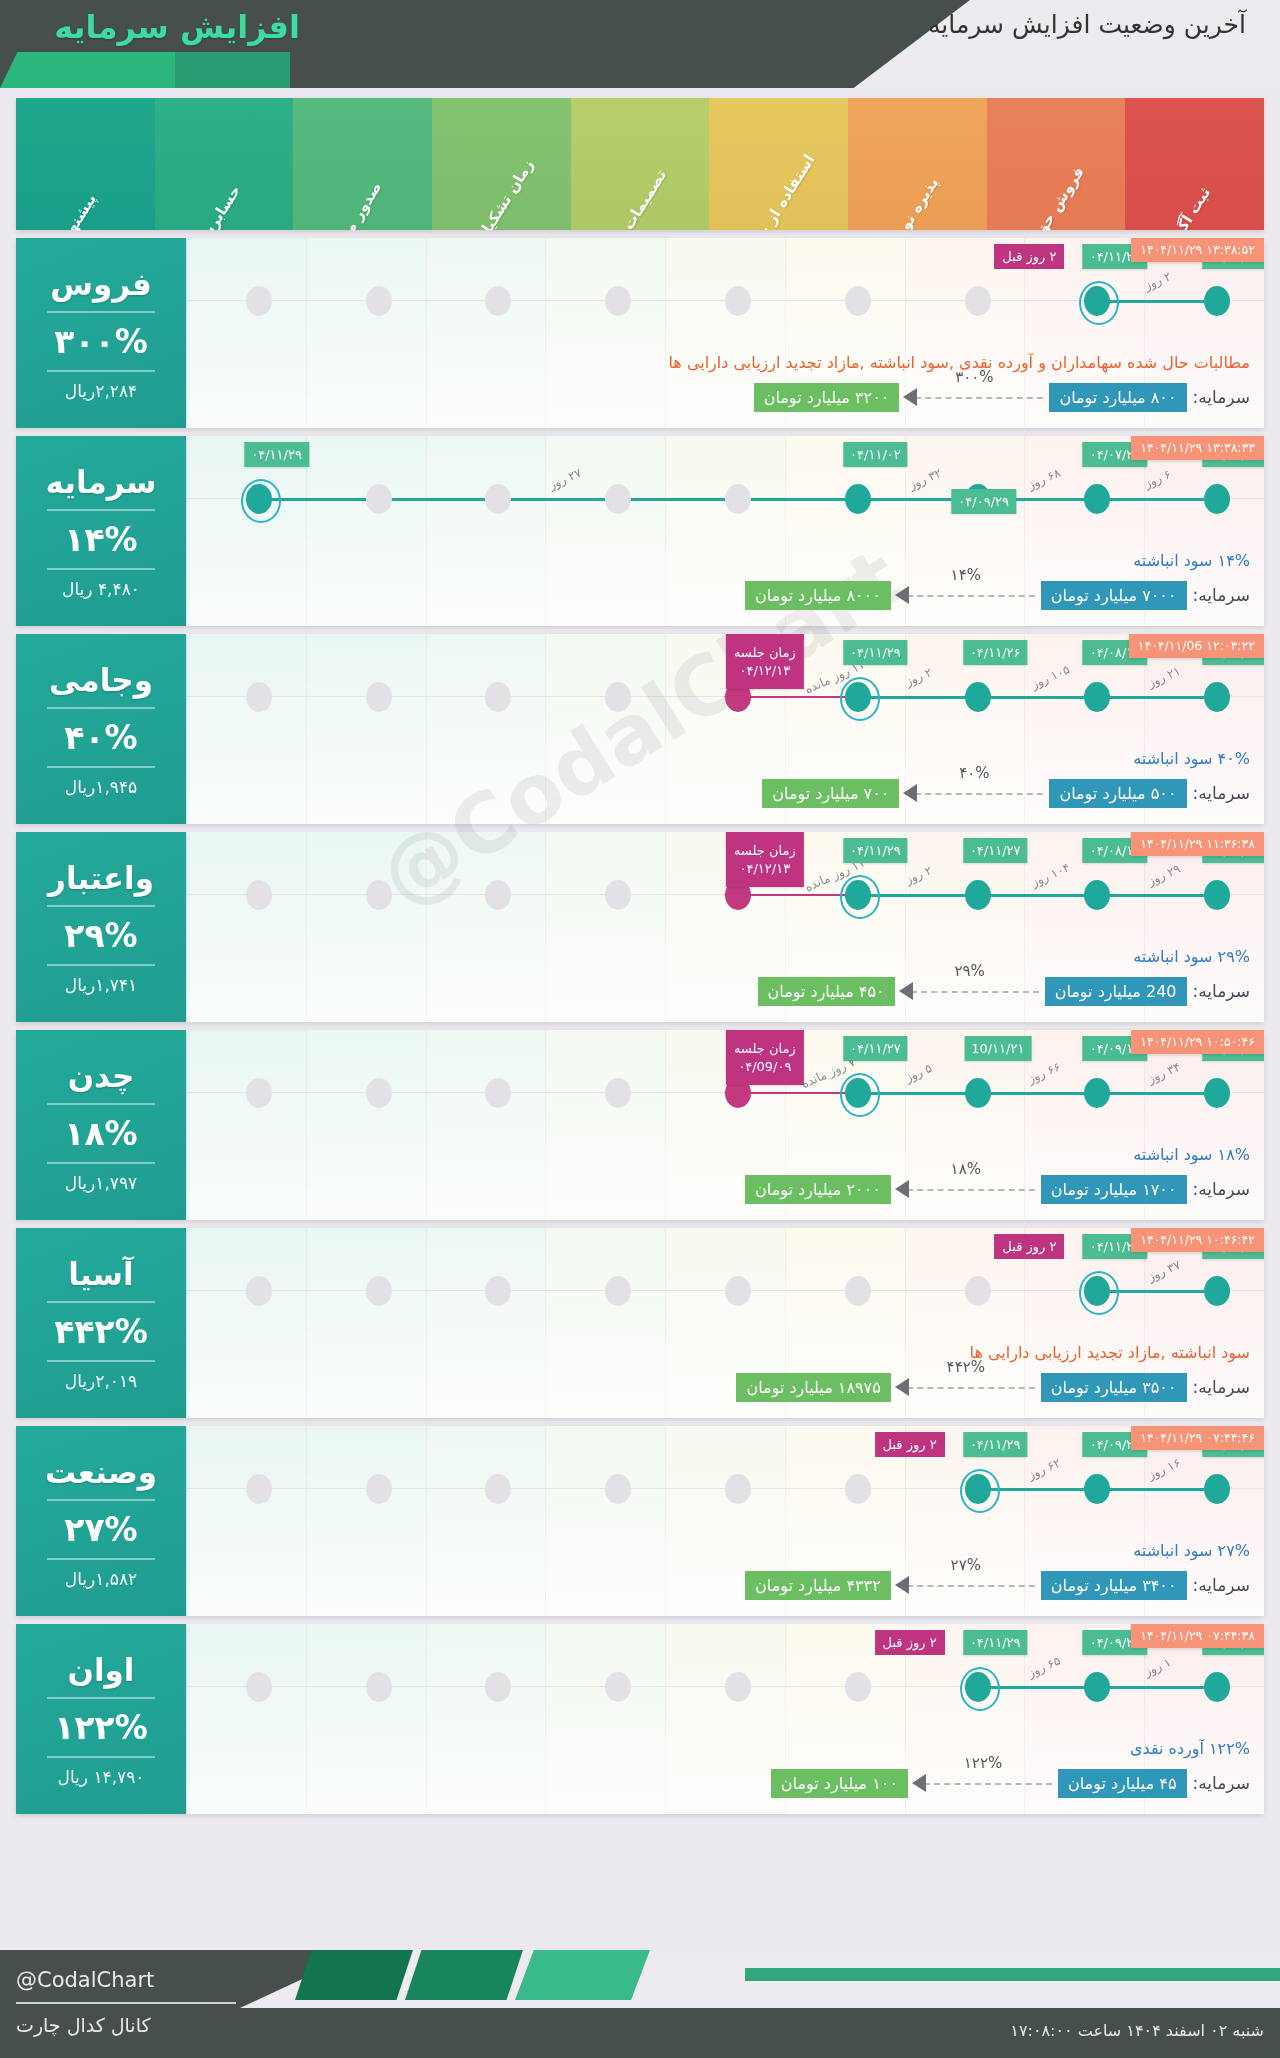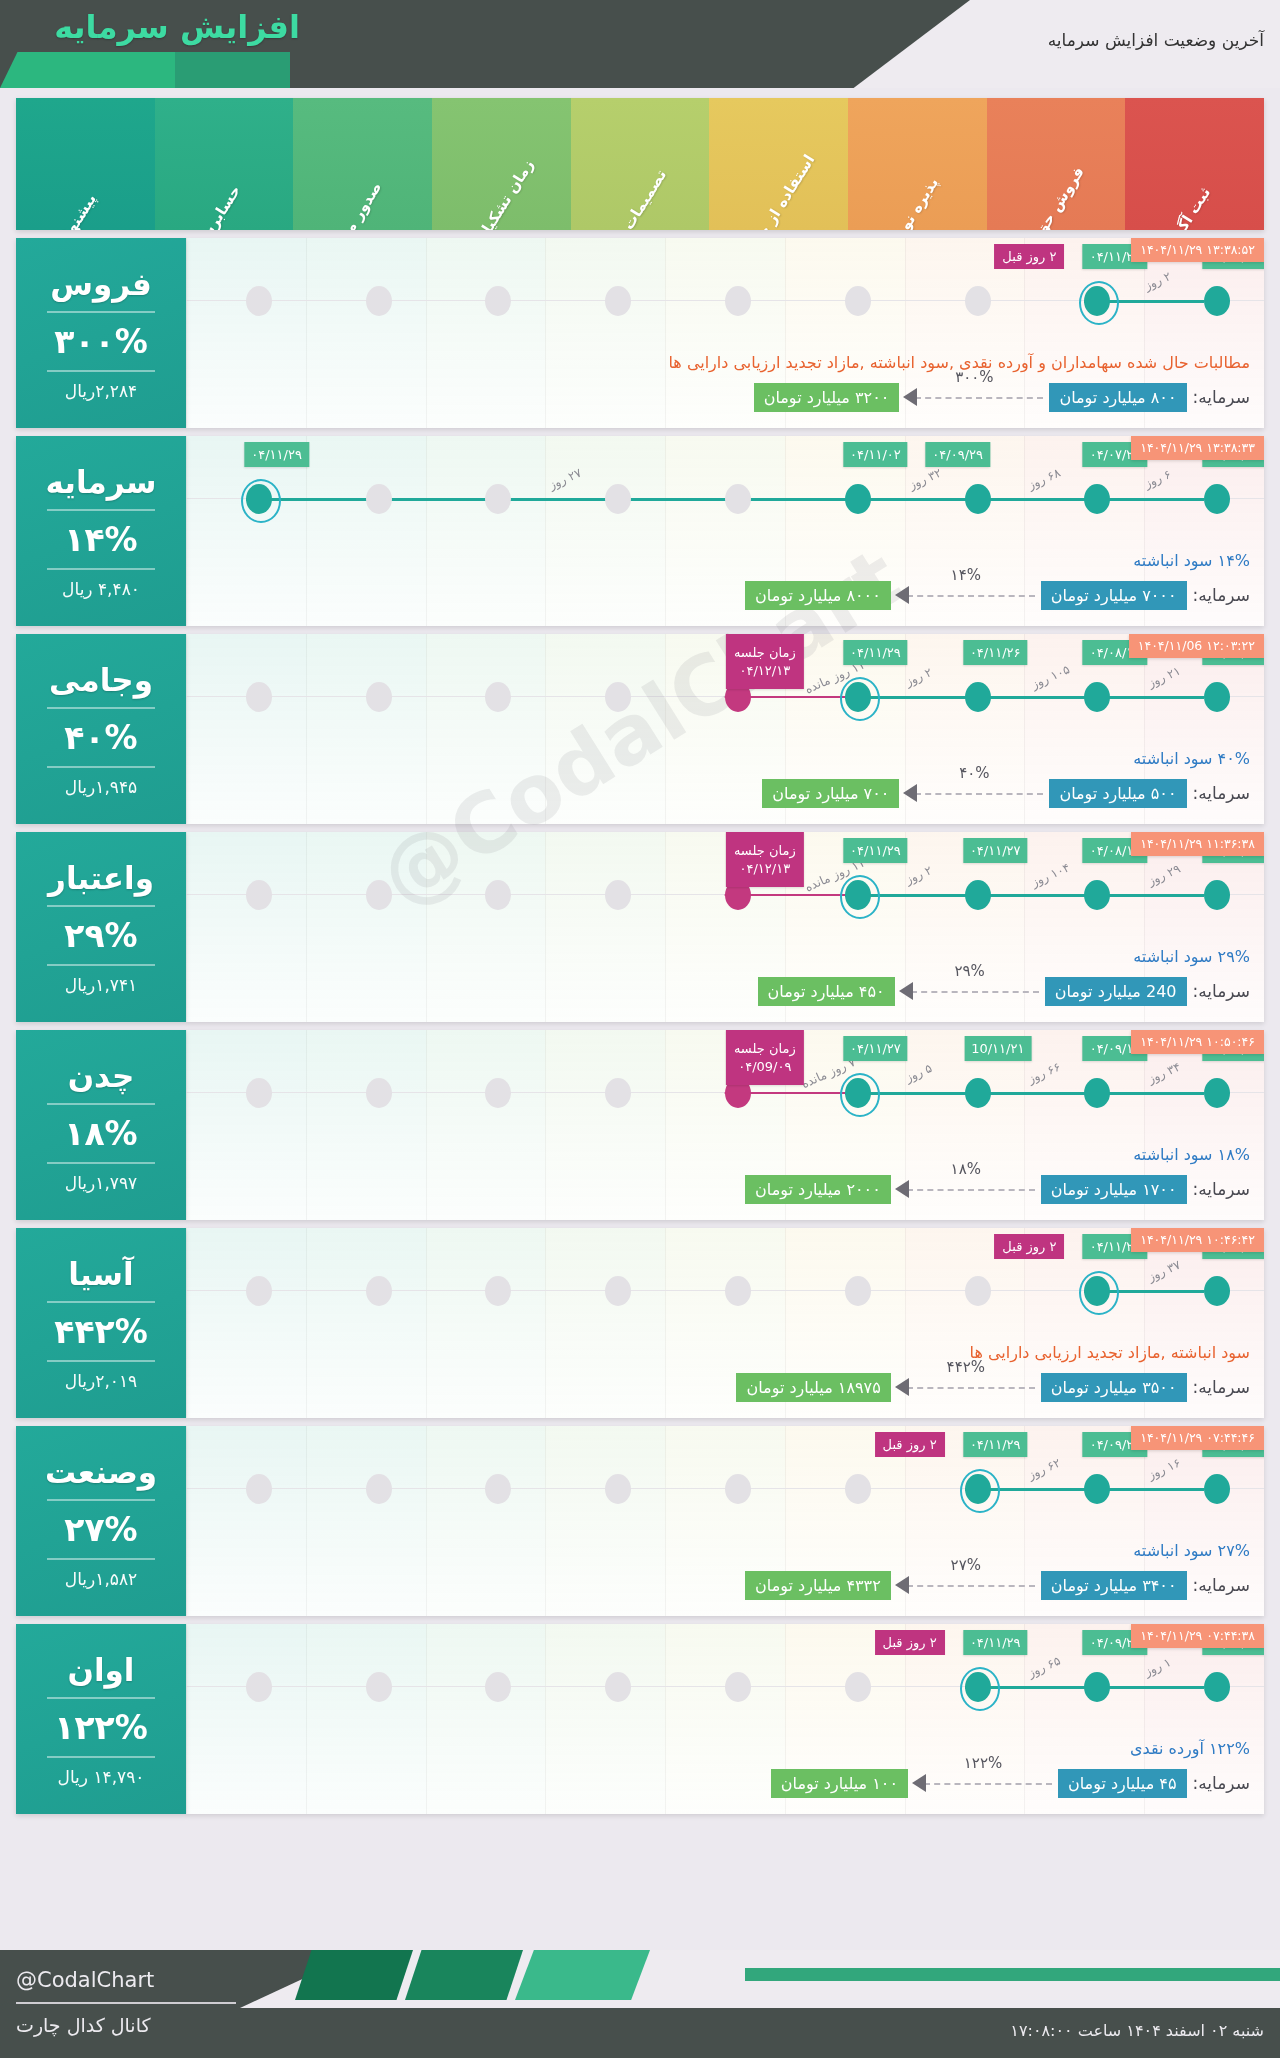--- a/index.html
+++ b/index.html
@@ -34,25 +34,24 @@
     right: 980px;
     color: #3ddba2;
     font-size: 32px;
     font-weight: bold;
     direction: rtl;
     text-shadow: 0 1px 2px rgba(0,0,0,.25);
   }
   .header-sub {
     position: absolute;
     top: 10px;
-    right: 16px;
+    right: 34px;
     color: #333;
-    font-size: 17px;
-    direction: rtl;
-    margin-top: 20px;
+    font-size: 25px;
+    direction: rtl;
   }
   .header-green-a {
     position: absolute;
     left: 0; top: 52px;
     width: 175px; height: 36px;
     background: #2cb77f;
     clip-path: polygon(10% 0, 100% 0, 100% 100%, 0 100%);
   }
   .header-green-b {
     position: absolute;
@@ -557,21 +556,21 @@
         <div class="seg-label" style="left: 824.444px;">۶۸ روز</div>
         <div class="seg" style="left: 658.778px; width: 119.778px;"></div>
         <div class="seg-label" style="left: 704.667px;">۳۲ روز</div>
         <div class="seg" style="left: 59.8889px; width: 598.889px;"></div>
         <div class="seg-label" style="left: 345.333px;">۲۷ روز</div>
         <div class="node active" style="left: 1005.11px;"></div>
         <div class="date-chip" style="left: 984.111px;">۰۴/۰۷/۱۴</div>
         <div class="node active" style="left: 885.333px;"></div>
         <div class="date-chip" style="left: 864.333px;">۰۴/۰۷/۲۰</div>
         <div class="node active" style="left: 765.556px;"></div>
-        <div class="date-chip" style="left: 707px;">۰۴/۰۹/۲۹</div>
+        <div class="date-chip" style="left: 733px; margin-top: 47px;">۰۴/۰۹/۲۹</div>
         <div class="node active" style="left: 645.778px;"></div>
         <div class="date-chip" style="left: 624.778px;">۰۴/۱۱/۰۲</div>
         <div class="node" style="left: 526px;"></div>
         <div class="node" style="left: 406.222px;"></div>
         <div class="node" style="left: 286.444px;"></div>
         <div class="node" style="left: 166.667px;"></div>
         <div class="node active current" style="left: 46.8889px;"></div>
         <div class="date-chip" style="left: 25.8889px;">۰۴/۱۱/۲۹</div>
         <div class="reason blue">۱۴% سود انباشته</div>
         <div class="capital">

